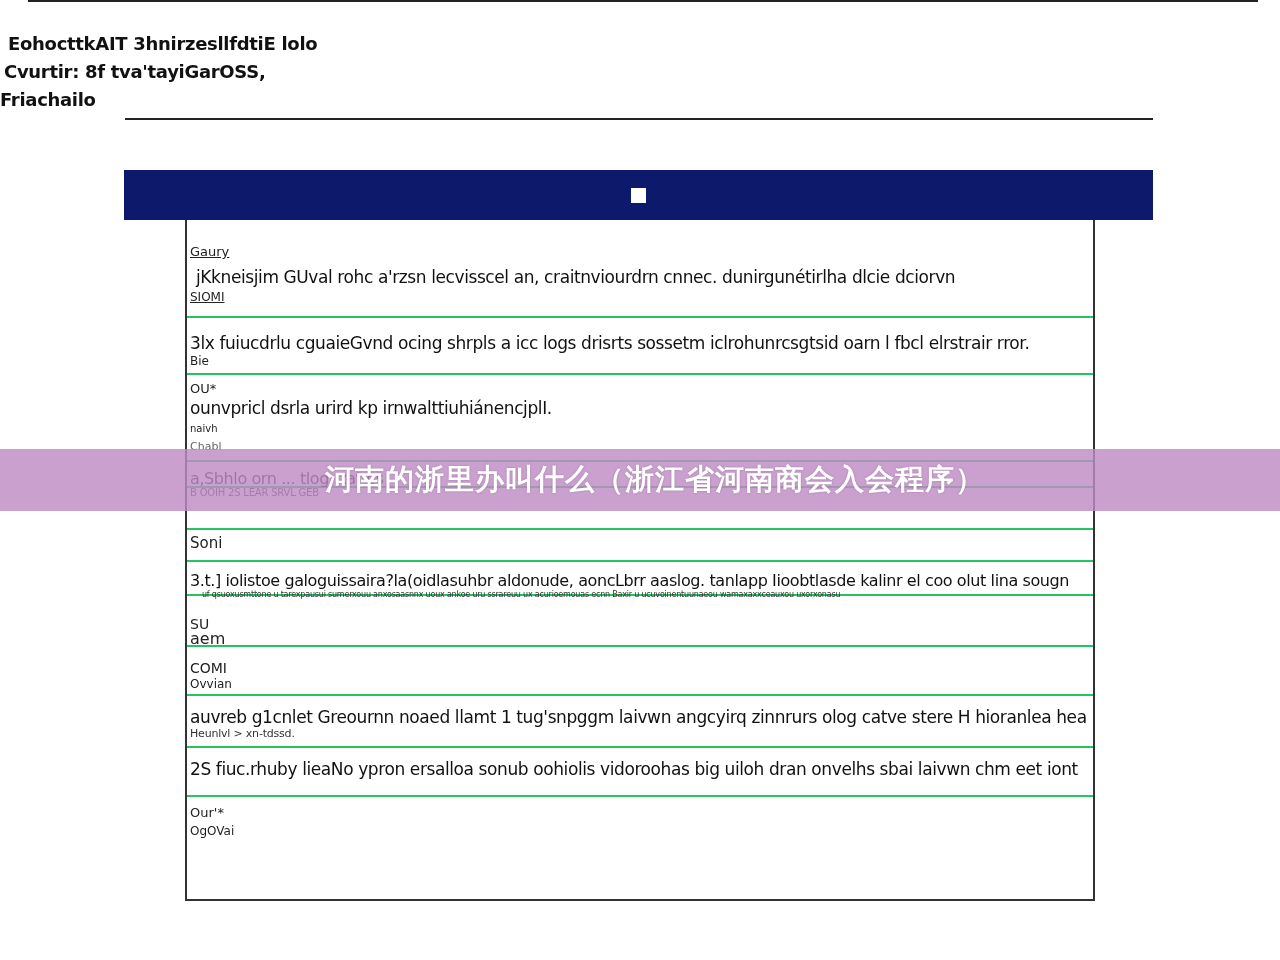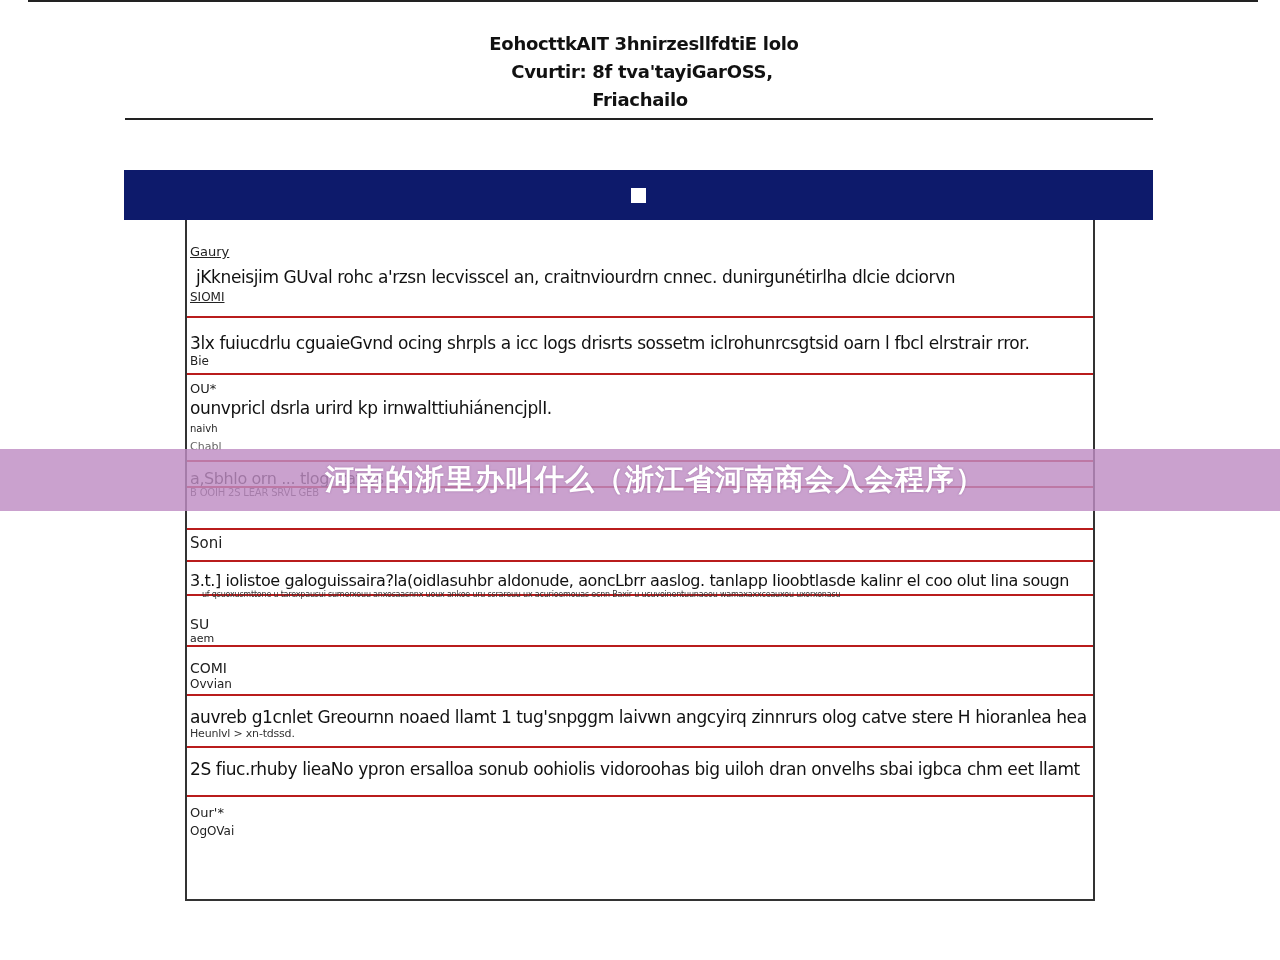--- a/index.html
+++ b/index.html
@@ -1,33 +1,33 @@
 <!DOCTYPE html>
 <html><head>
   <meta charset="utf-8">
   <style>
     * { margin: 0; padding: 0; box-sizing: border-box; }
     html, body { width: 1280px; height: 960px; background: #ffffff; overflow: hidden; }
     body { position: relative; font-family: "DejaVu Sans", sans-serif; color: #111; }
 
     .top-rule { position: absolute; left: 28px; top: 0; width: 1230px; height: 2px; background: #222; }
 
-    .doc-header { position: absolute; left: 0; top: 30px; width: 1280px; text-align: center; }
+    .doc-header { position: absolute; left: 0; top: 30px; width: 1280px; text-align: left; }
     .doc-header .line { font-family: "DejaVu Sans", sans-serif; font-weight: bold; font-size: 18px; line-height: 28px; color: #111; letter-spacing: -0.3px; }
     .doc-header .line.l1 { padding-left: 8px; }
     .doc-header .line.l2 { padding-left: 4px; }
     .doc-header .line.l3 { padding-left: 0; }
 
     .header-rule { position: absolute; left: 125px; top: 118px; width: 1028px; height: 2px; background: #222; }
 
     .banner { position: absolute; left: 124px; top: 170px; width: 1029px; height: 50px; background: #0d1a6b; display: flex; align-items: center; justify-content: center; }
     .banner .square-icon { width: 15px; height: 15px; background: #ffffff; }
 
     .table { position: absolute; left: 185px; top: 220px; width: 910px; height: 681px; border: 2px solid #333; border-top: none; }
-    .row { position: absolute; left: 0; width: 906px; border-bottom: 2px solid #b91c1c; padding-left: 3px; }
+    .row { position: absolute; left: 0; width: 906px; border-bottom: 2px solid #22c55e; padding-left: 3px; }
     .row .label { font-size: 13px; line-height: 16px; color: #222; }
     .row .text { font-size: 17px; line-height: 22px; color: #111; white-space: nowrap; overflow: hidden; letter-spacing: -0.4px; }
     .row .sub { font-size: 12px; line-height: 14px; color: #222; }
     .row .tiny { font-size: 8px; line-height: 9px; color: #333; white-space: nowrap; overflow: hidden; letter-spacing: -0.2px; }
     .row .underlined { text-decoration: underline; }
 
     .overlay { position: absolute; left: 0; top: 449px; width: 1280px; height: 62px; background: rgba(190, 140, 195, 0.82); display: flex; align-items: center; justify-content: center; }
     .overlay .title { color: #ffffff; font-weight: bold; font-size: 29px; font-family: "DejaVu Sans", sans-serif; letter-spacing: 1px; padding-left: 30px; text-shadow: 0 0 2px rgba(120,70,130,0.5); }
   </style>
 </head>
@@ -78,35 +78,35 @@
     <div class="label" style="font-size:15px; line-height:20px;">Soni</div>
   </div>
 
   <div class="row" style="top:342px; height:34px; padding-top:10px;">
     <div class="text" style="font-size:16px; line-height:18px;">3.t.] iolistoe galoguissaira?la(oidlasuhbr aldonude, aoncLbrr aaslog. tanlapp Iioobtlasde kalinr el coo olut lina sougn</div>
     <div class="tiny" style="padding-left:12px;">uf qsuoxusmttone u tarexpausui sumerxouu anxosaasnnx uoux ankoe uru ssrareuu ux acurioemouas ecnn Baxir u ucuvoinentuunaeou wamaxaxxceauxou uxorxonasu</div>
   </div>
 
   <div class="row" style="top:391px; height:36px; padding-top:5px;">
     <div class="label" style="font-size:14px;">SU</div>
-    <div class="sub" style="font-size:11px;">aem</div>
+    <div class="sub" style="font-size:16px;">aem</div>
   </div>
 
   <div class="row" style="top:427px; height:49px; padding-top:12px;">
     <div class="label" style="font-size:14px; line-height:18px;">COMI</div>
     <div class="sub" style="font-size:12px;">Ovvian</div>
   </div>
 
   <div class="row" style="top:476px; height:52px; padding-top:10px;">
     <div class="text">auvreb g1cnlet Greournn noaed llamt 1 tug'snpggm laivwn angcyirq zinnrurs olog catve stere H hioranlea hea ron</div>
     <div class="tiny" style="font-size:11px; line-height:12px;">Heunlvl &gt; xn-tdssd.</div>
   </div>
 
   <div class="row" style="top:528px; height:49px; padding-top:10px;">
-    <div class="text">2S fiuc.rhuby lieaNo ypron ersalloa sonub oohiolis vidoroohas big uiloh dran onvelhs sbai igbca chm  eet llamt</div>
+    <div class="text">2S fiuc.rhuby lieaNo ypron ersalloa sonub oohiolis vidoroohas big uiloh dran onvelhs sbai laivwn chm  eet iont</div>
   </div>
 
   <div class="row" style="top:577px; height:102px; padding-top:8px; border-bottom:none;">
     <div class="label">Our'*</div>
     <div class="sub" style="font-size:12px; line-height:20px;">OgOVai</div>
   </div>
 </div>
 
 <div class="overlay">
   <div class="title">河南的浙里办叫什么（浙江省河南商会入会程序）</div>

